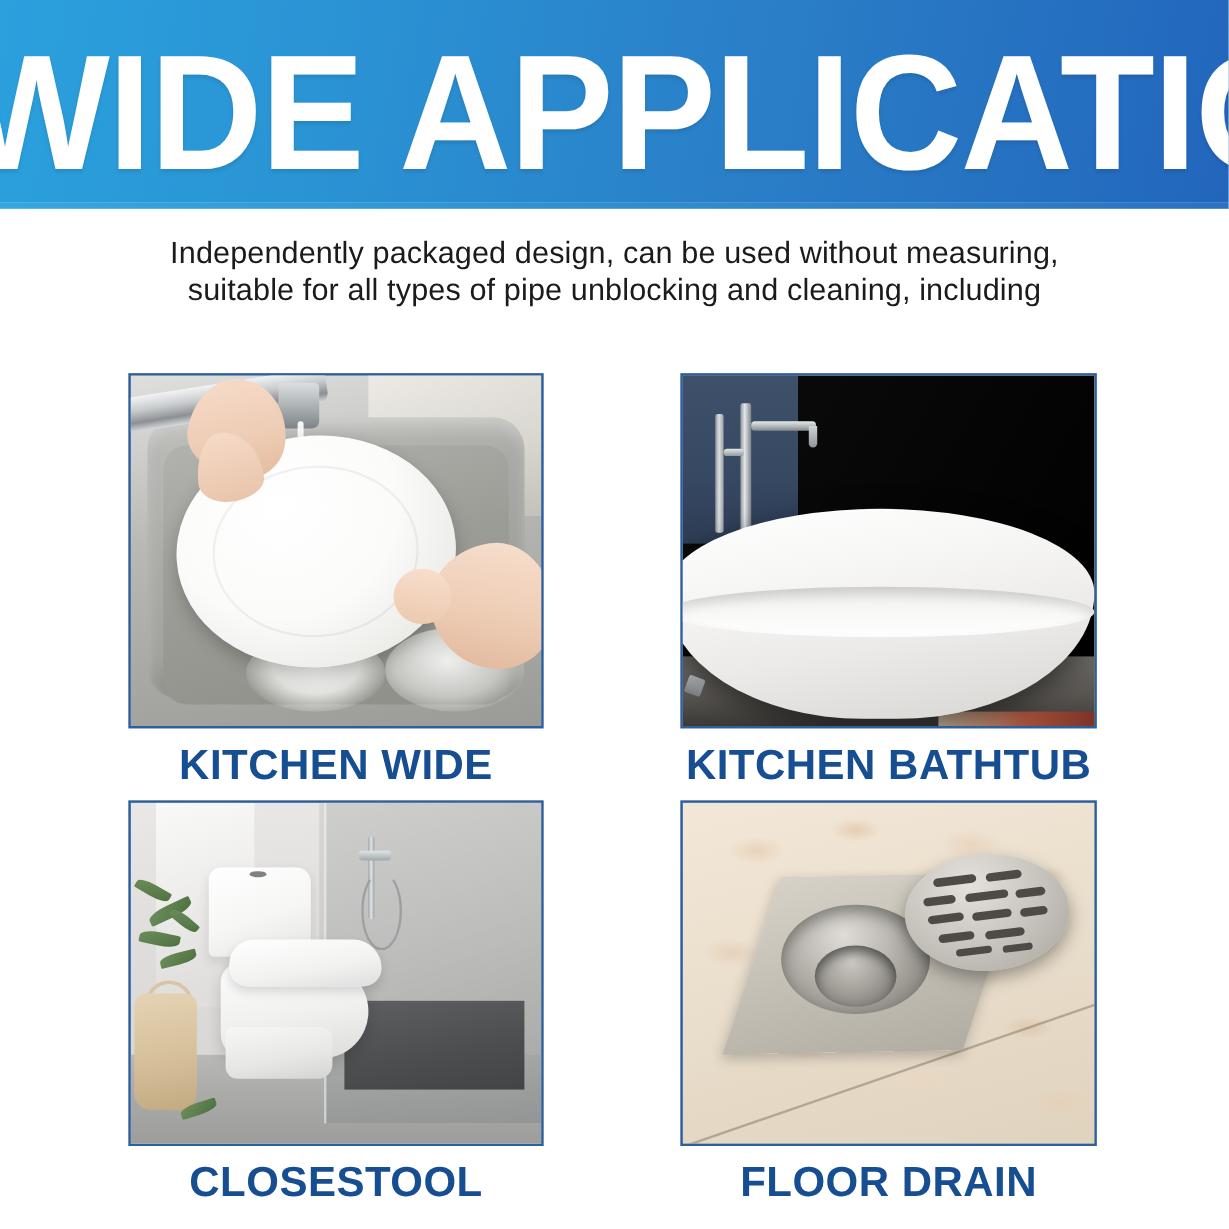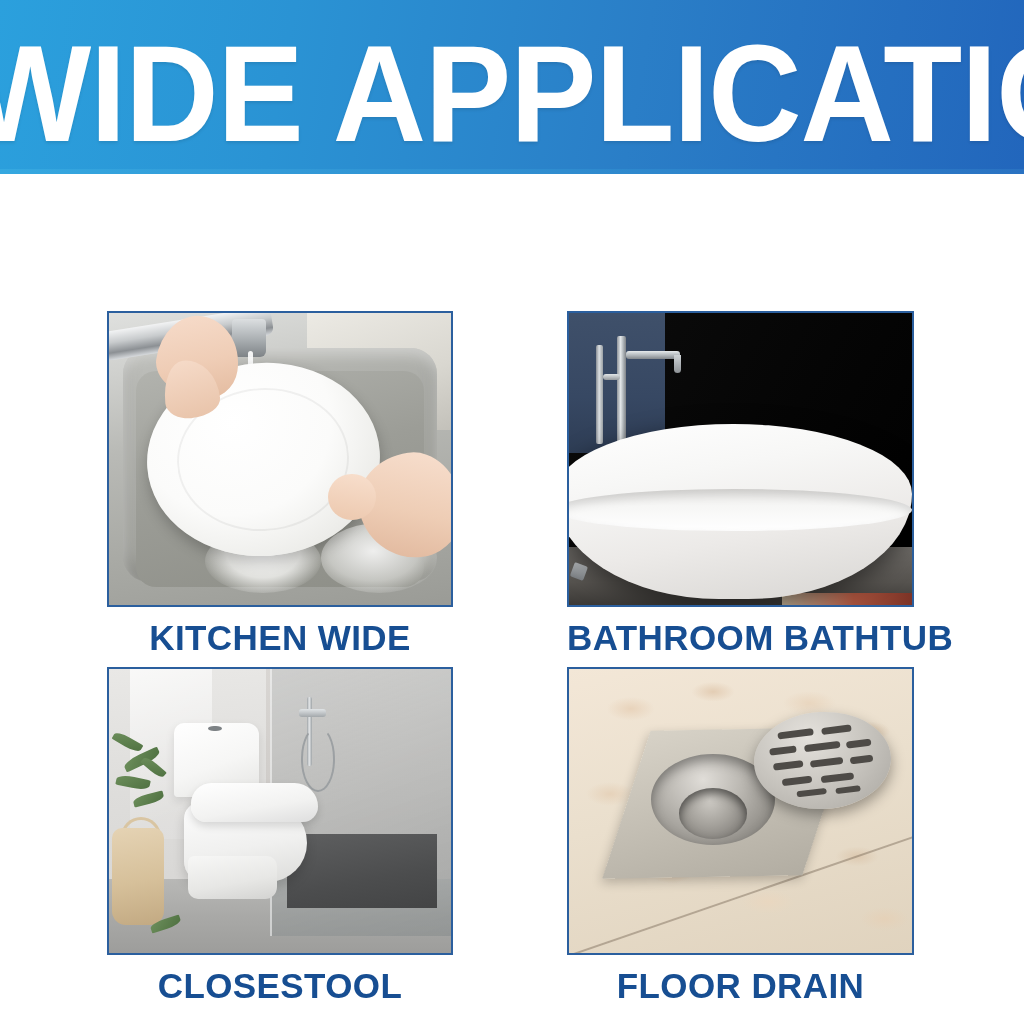--- a/index.html
+++ b/index.html
@@ -395,20 +395,22 @@
 </style>
 </head>
 <body>
 
 <div class="banner">
   <div class="banner-title">WIDE APPLICATION</div>
 </div>
 <div class="banner-underline"></div>
 
 <div class="description">
+  <span class="line">Independently packaged design, can be used without measuring,</span>
+  <span class="line">suitable for all types of pipe unblocking and cleaning, including</span>
 </div>
 
 <div class="grid">
 
   <div class="card" id="card-kitchen">
     <div class="card-photo">
       <div class="ph sink-bg"></div>
       <div class="ph sink-counter"></div>
       <div class="ph sink-rim"></div>
       <div class="ph sink-basin"></div>
@@ -435,21 +437,21 @@
       <div class="ph tub-faucet-post2"></div>
       <div class="ph tub-faucet-post"></div>
       <div class="ph tub-spout"></div>
       <div class="ph tub-spout-tip"></div>
       <div class="ph tub-handle"></div>
       <div class="ph tub-foot"></div>
       <div class="ph tub-body">
         <div class="ph tub-inner"></div>
       </div>
     </div>
-    <div class="card-caption">BATHROOM BATHTUB</div>
+    <div class="card-caption">KITCHEN BATHTUB</div>
   </div>
 
   <div class="card" id="card-toilet">
     <div class="card-photo">
       <div class="ph bath-wall"></div>
       <div class="ph bath-wall-r"></div>
       <div class="ph bath-light"></div>
       <div class="ph bath-floor"></div>
       <div class="ph shower-glass"></div>
       <div class="ph shower-pan"></div>

